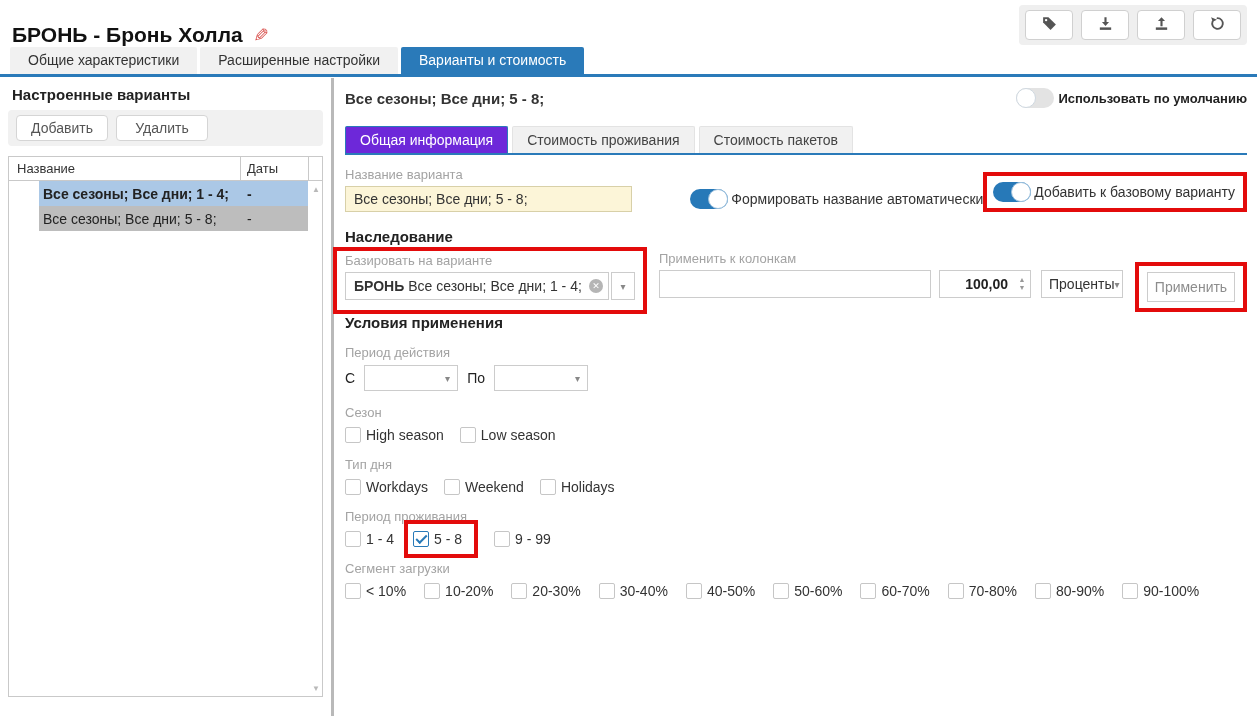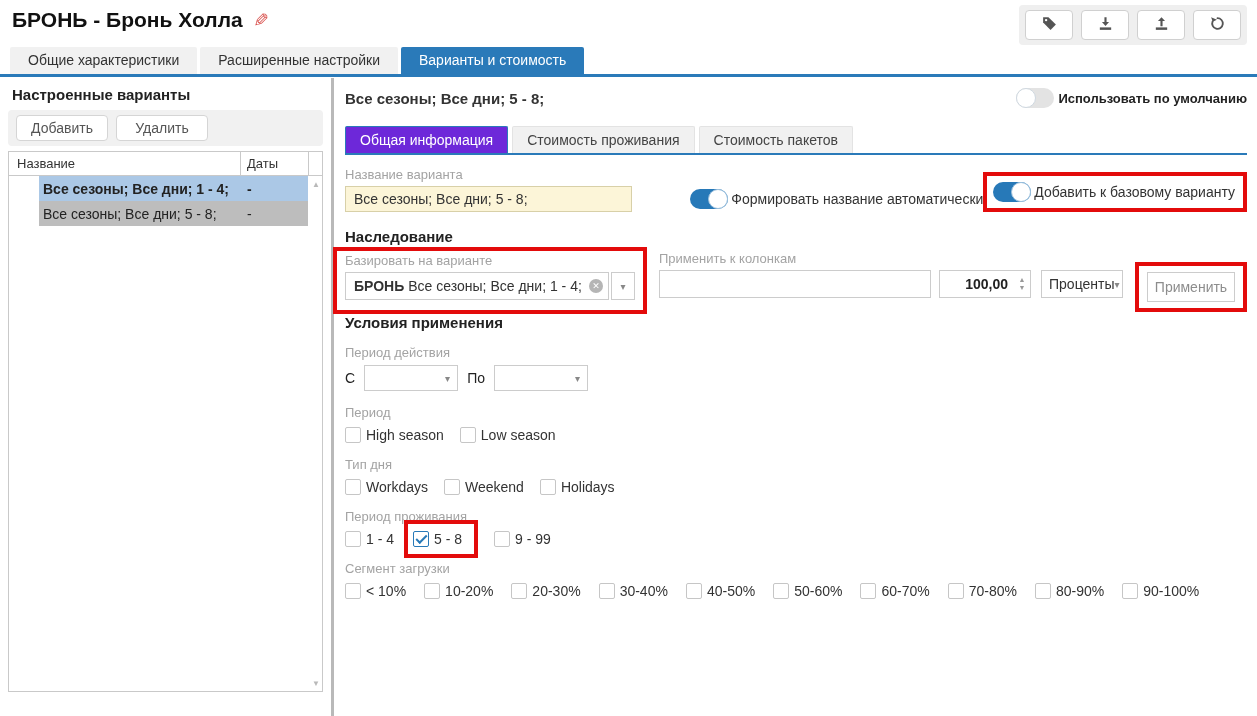--- a/index.html
+++ b/index.html
@@ -1,40 +1,40 @@
 <!DOCTYPE html>
 <html><head>
 <meta charset="utf-8">
 <style>
   * { margin:0; padding:0; box-sizing:border-box; }
   html,body { width:1257px; height:716px; }
   body { position:relative; font-family:"Liberation Sans",sans-serif; background:#fff; overflow:hidden; }
 
   
-  .page-title { position:absolute; left:12px; top:8px; font-size:21px; font-weight:bold; color:#111;
+  .page-title { position:absolute; left:12px; top:23px; font-size:21px; font-weight:bold; color:#111;
                 display:flex; gap:10px; align-items:center; }
   .edit-icon { color:#d9534f; font-size:19px; transform:scaleX(-1); font-weight:normal; }
   .header-toolbar { position:absolute; right:10px; top:5px; background:#efefef; border-radius:4px;
                     padding:5px 6px; display:flex; gap:8px; }
   .icon-btn { width:48px; height:30px; background:#fff; border:1px solid #d0d0d0; border-radius:4px;
               display:flex; align-items:center; justify-content:center; cursor:pointer; }
 
   
   .tabs-bar { position:absolute; top:47px; left:0; right:0; border-bottom:3px solid #2a7ab9;
               display:flex; padding-left:10px; gap:3px; align-items:flex-end; }
   .tab { background:#f1f1f1; color:#333; font-size:14px; padding:5px 18px 6px; border-radius:2px 2px 0 0; cursor:pointer; }
   .tab.active { background:#2a7ab9; color:#fff; }
 
   
   .sidebar { position:absolute; left:0; top:78px; width:331px; bottom:0; }
   .sidebar-title { font-size:15px; font-weight:bold; color:#222; margin:8px 0 7px 12px; }
   .sidebar-toolbar { margin:0 8px; background:#f1f1f1; border-radius:4px; padding:5px 8px; display:flex; gap:8px; }
   .btn { background:#fff; border:1px solid #d5d5d5; border-radius:4px; color:#555; font-size:14px;
          padding:4px 0; width:92px; text-align:center; cursor:pointer; }
-  .variant-table { margin:5px 8px 0; border:1px solid #c9c9c9; position:relative; height:calc(100% - 97px); background:#fff; }
+  .variant-table { margin:10px 8px 0; border:1px solid #c9c9c9; position:relative; height:calc(100% - 97px); background:#fff; }
   .vt-header { display:flex; border-bottom:1px solid #c9c9c9; font-size:13px; color:#333; }
   .vt-header .col-name { flex:1; padding:4px 6px 4px 8px; }
   .vt-header .col-dates { width:68px; border-left:1px solid #c9c9c9; padding:4px 6px; }
   .vt-header .col-scroll { width:14px; border-left:1px solid #c9c9c9; }
   .vt-row { display:flex; font-size:14px; color:#222; height:25px; }
   .vt-gutter { width:30px; background:#fff; }
   .vt-cells { flex:1; display:flex; align-items:center; }
   .vt-row.selected .vt-cells { background:#abc8e6; font-weight:bold; }
   .vt-row.highlighted .vt-cells { background:#bdbdbd; }
   .cell-name { flex:1; padding:3px 4px; white-space:nowrap; overflow:hidden; }
@@ -284,21 +284,21 @@
       <span></span>
       <span class="caret">▾</span>
     </div>
     <span>По</span>
     <div class="date-combo">
       <span></span>
       <span class="caret">▾</span>
     </div>
   </div>
 
-  <div class="field-label cond-label">Период</div>
+  <div class="field-label cond-label">Сезон</div>
   <div class="cb-row">
     <div class="cb-item">
       <span class="checkbox"></span>
       <span>High season</span>
     </div>
     <div class="cb-item">
       <span class="checkbox"></span>
       <span>Low season</span>
     </div>
   </div>

